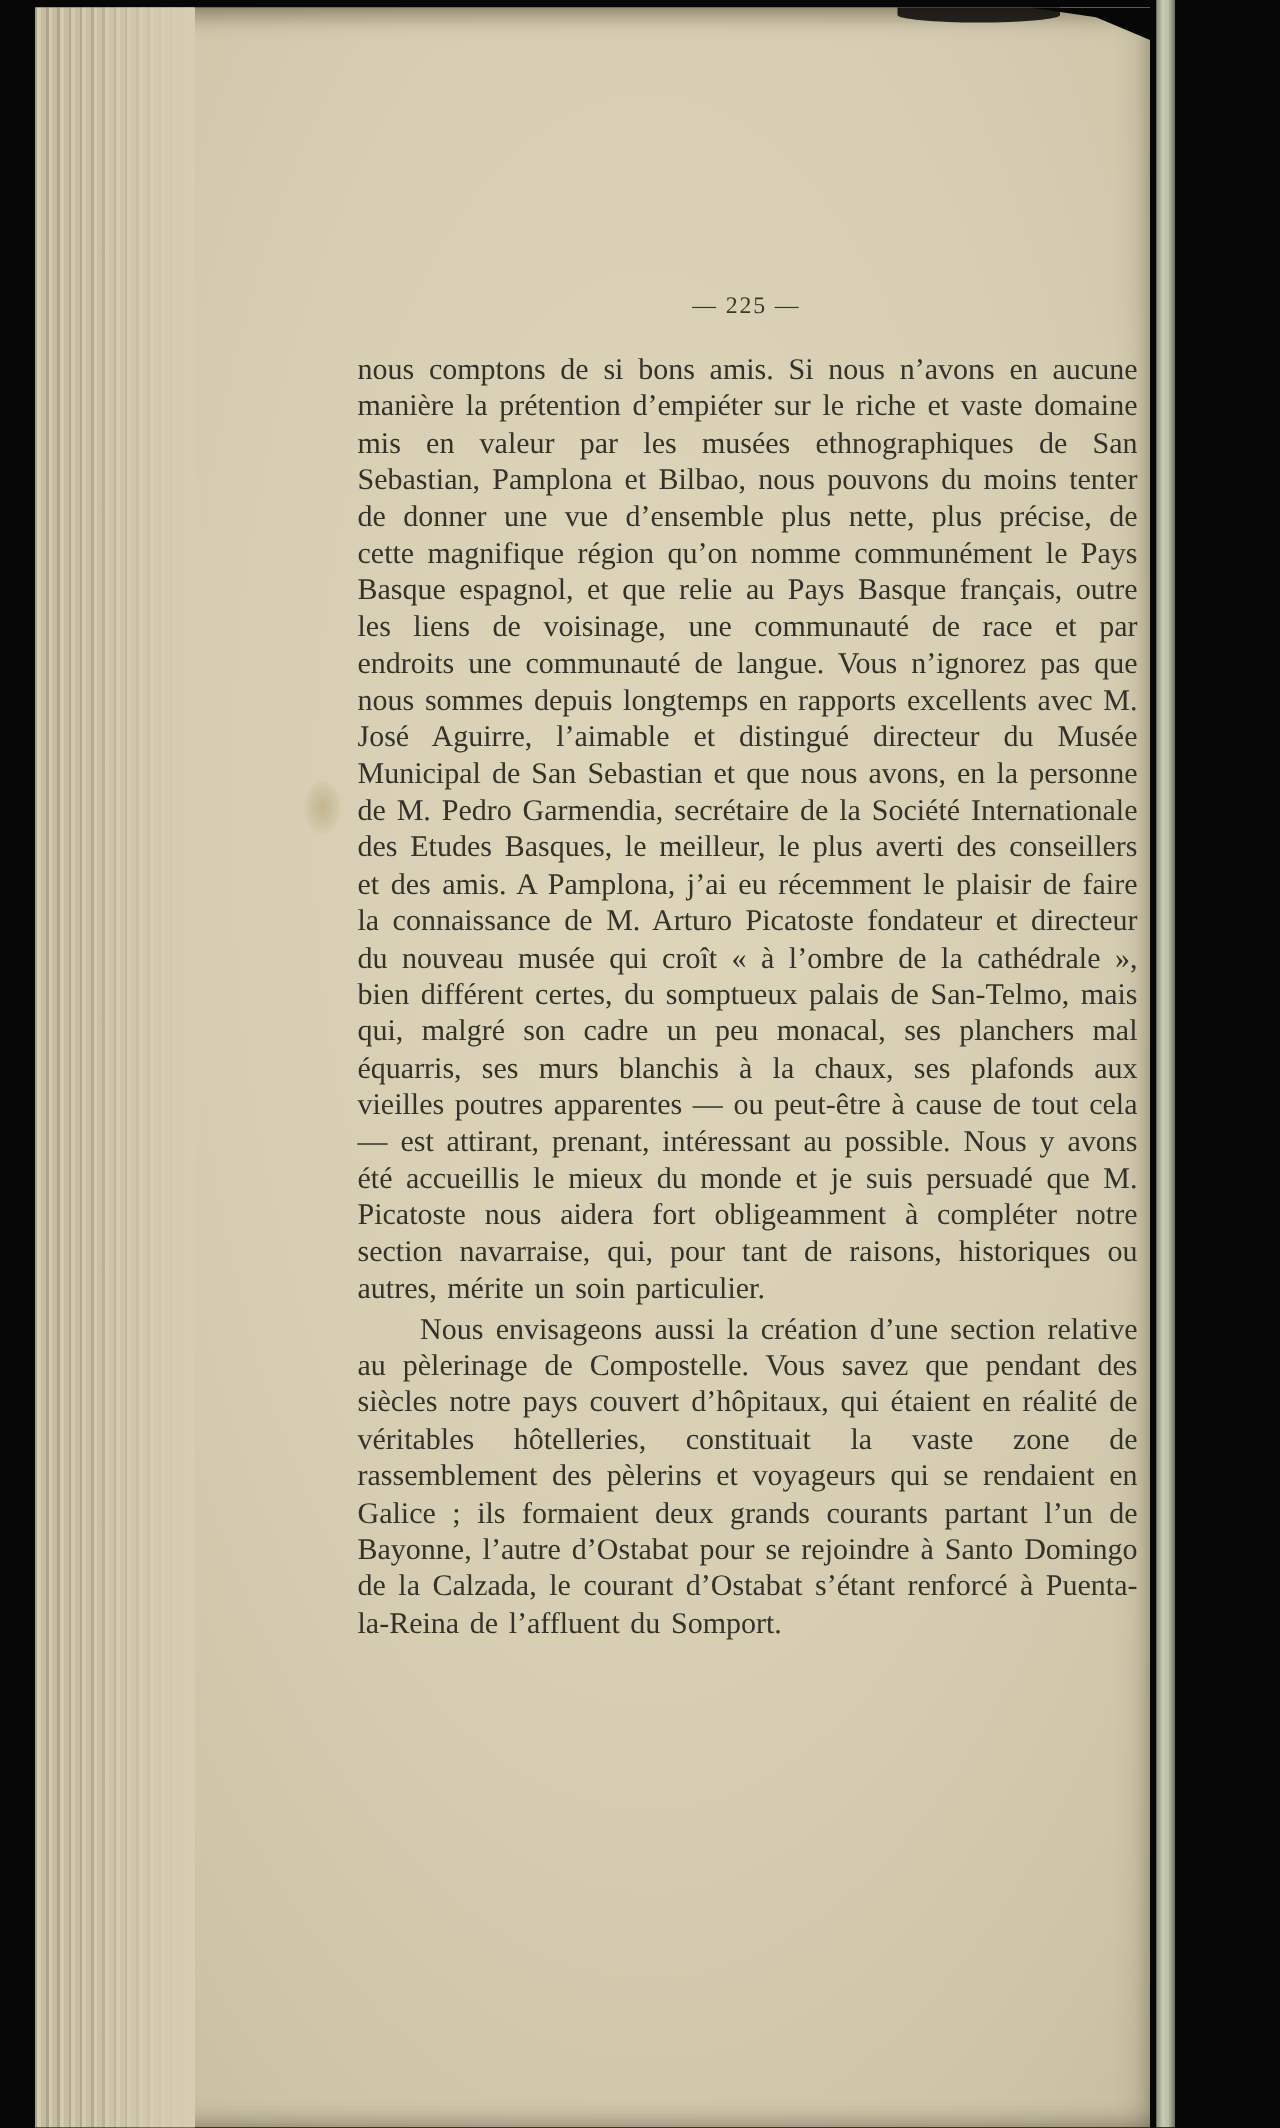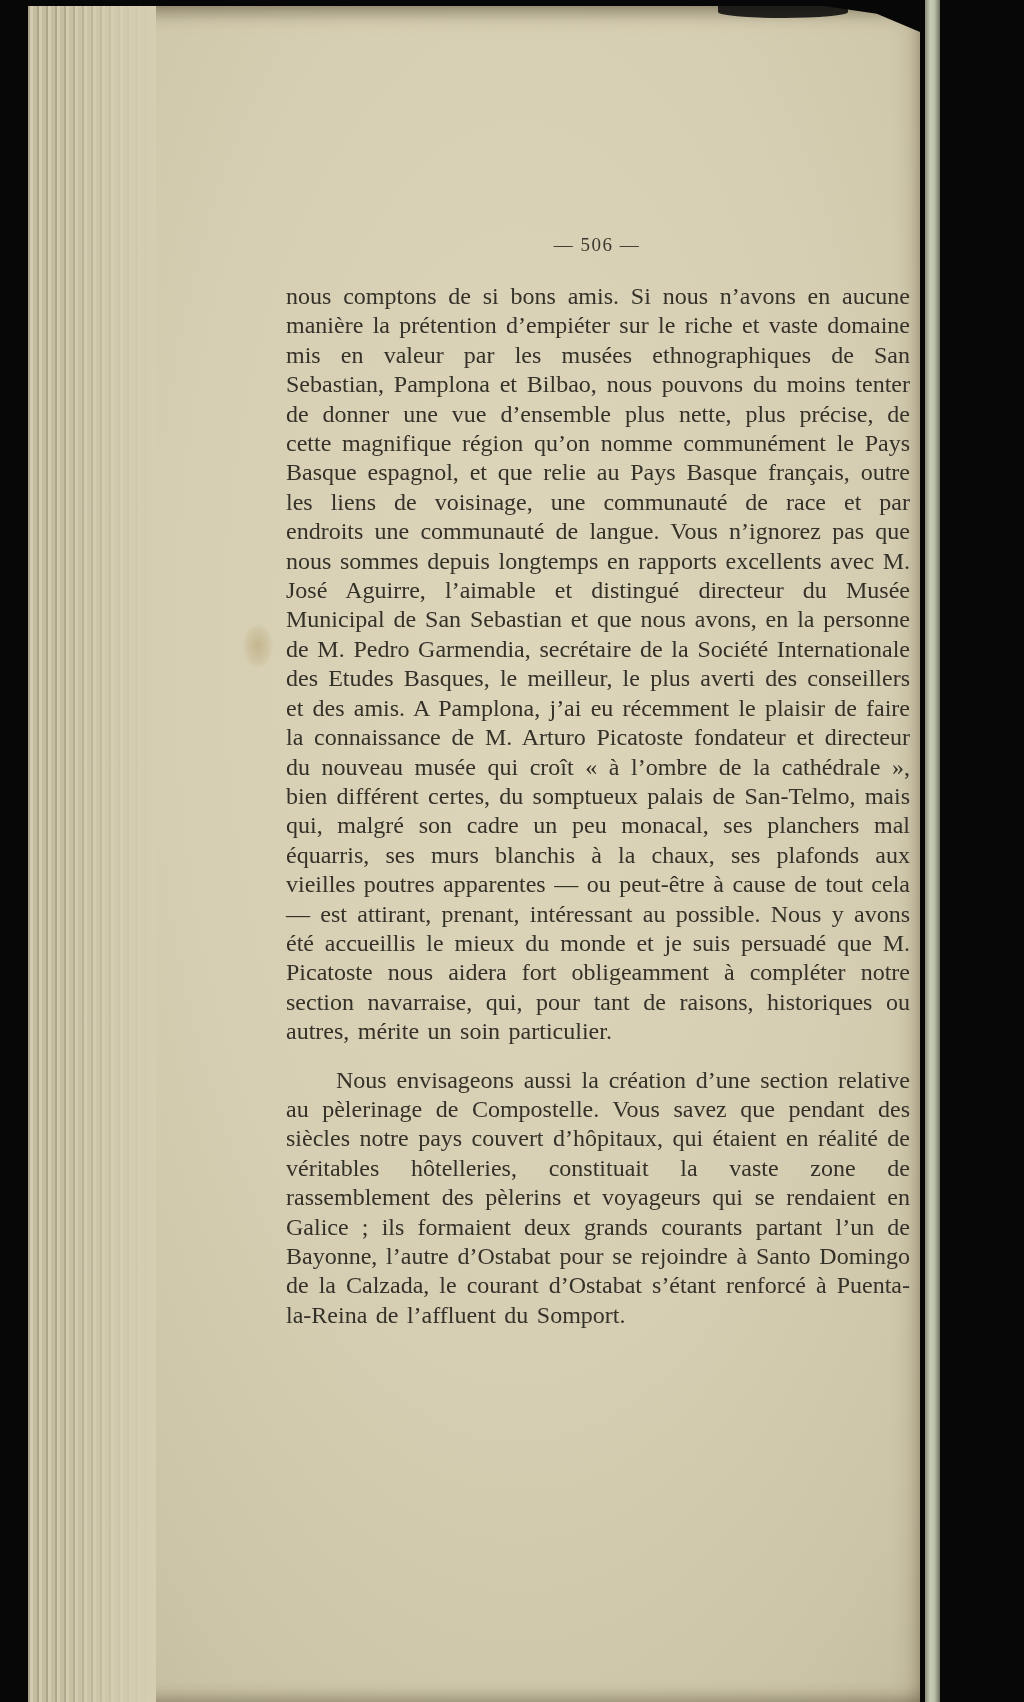--- a/index.html
+++ b/index.html
@@ -116,34 +116,34 @@
     color: #343129;
     font-size: 24px;
     line-height: 29.4px;
     text-align: justify;
     word-spacing: 2.5px;
   }
   .text-block p {
     margin: 0;
   }
   .text-block p + p {
-    margin-top: 19px;
+    margin-top: 3px;
     text-indent: 50px;
   }
 </style>
 </head>
 <body>
 
 <div class="page">
   <div class="stack"></div>
   <div class="tear-corner"></div>
   <div class="tear-dip"></div>
   <div class="stain"></div>
 
-  <div class="page-number">— 506 —</div>
+  <div class="page-number">— 225 —</div>
 
   <div class="text-block">
     <p>nous comptons de si bons amis. Si nous n’avons en aucune manière la prétention d’empiéter sur le riche et vaste domaine mis en valeur par les musées ethnographiques de San Sebastian, Pamplona et Bilbao, nous pouvons du moins tenter de donner une vue d’ensemble plus nette, plus précise, de cette magnifique région qu’on nomme communément le Pays Basque espagnol, et que relie au Pays Basque français, outre les liens de voisinage, une communauté de race et par endroits une communauté de langue. Vous n’ignorez pas que nous sommes depuis longtemps en rapports excellents avec M. José Aguirre, l’aimable et distingué directeur du Musée Municipal de San Sebastian et que nous avons, en la personne de M. Pedro Garmendia, secrétaire de la Société Internationale des Etudes Basques, le meilleur, le plus averti des conseillers et des amis. A Pamplona, j’ai eu récemment le plaisir de faire la connaissance de M. Arturo Picatoste fondateur et directeur du nouveau musée qui croît « à l’ombre de la cathédrale », bien différent certes, du somptueux palais de San-Telmo, mais qui, malgré son cadre un peu monacal, ses planchers mal équarris, ses murs blanchis à la chaux, ses plafonds aux vieilles poutres apparentes — ou peut-être à cause de tout cela — est attirant, prenant, intéressant au possible. Nous y avons été accueillis le mieux du monde et je suis persuadé que M. Picatoste nous aidera fort obligeamment à compléter notre section navarraise, qui, pour tant de raisons, historiques ou autres, mérite un soin particulier.</p>
     <p>Nous envisageons aussi la création d’une section relative au pèlerinage de Compostelle. Vous savez que pendant des siècles notre pays couvert d’hôpitaux, qui étaient en réalité de véritables hôtelleries, constituait la vaste zone de rassemblement des pèlerins et voyageurs qui se rendaient en Galice ; ils formaient deux grands courants partant l’un de Bayonne, l’autre d’Ostabat pour se rejoindre à Santo Domingo de la Calzada, le courant d’Ostabat s’étant renforcé à  Puenta-la-Reina  de l’affluent du Somport.</p>
   </div>
 </div>
 
 <div class="facing-edge"></div>
 
 </body></html>

